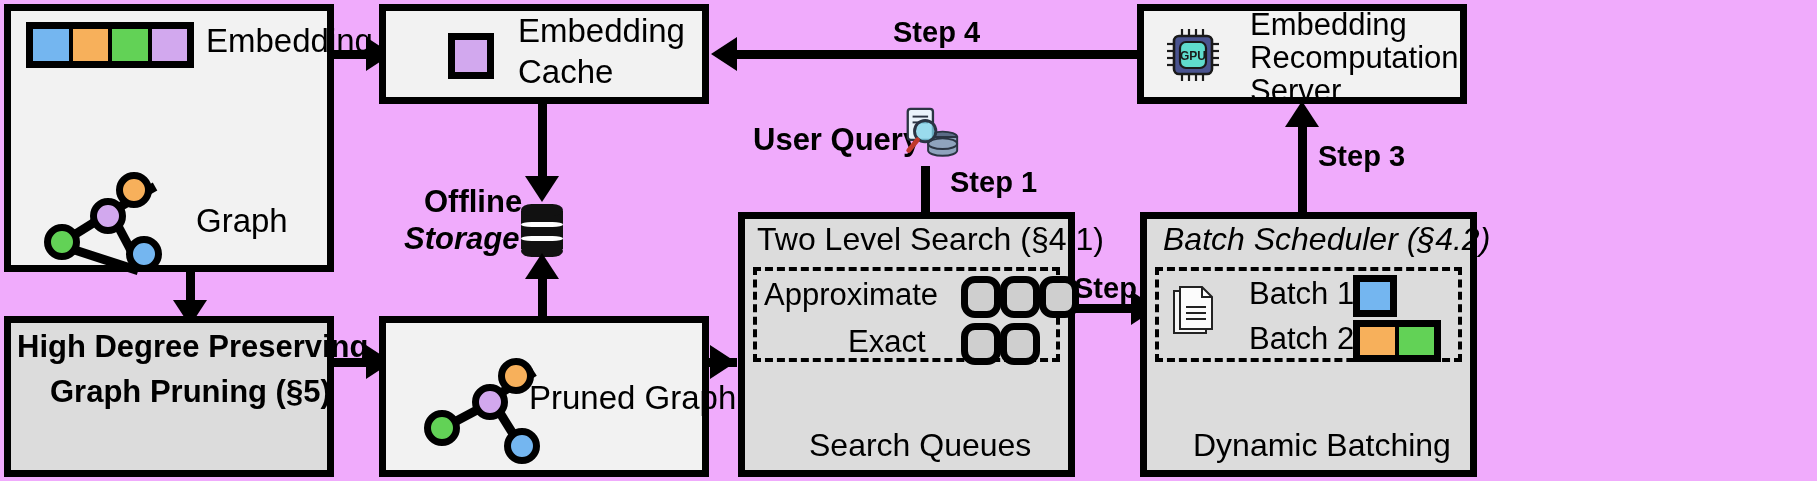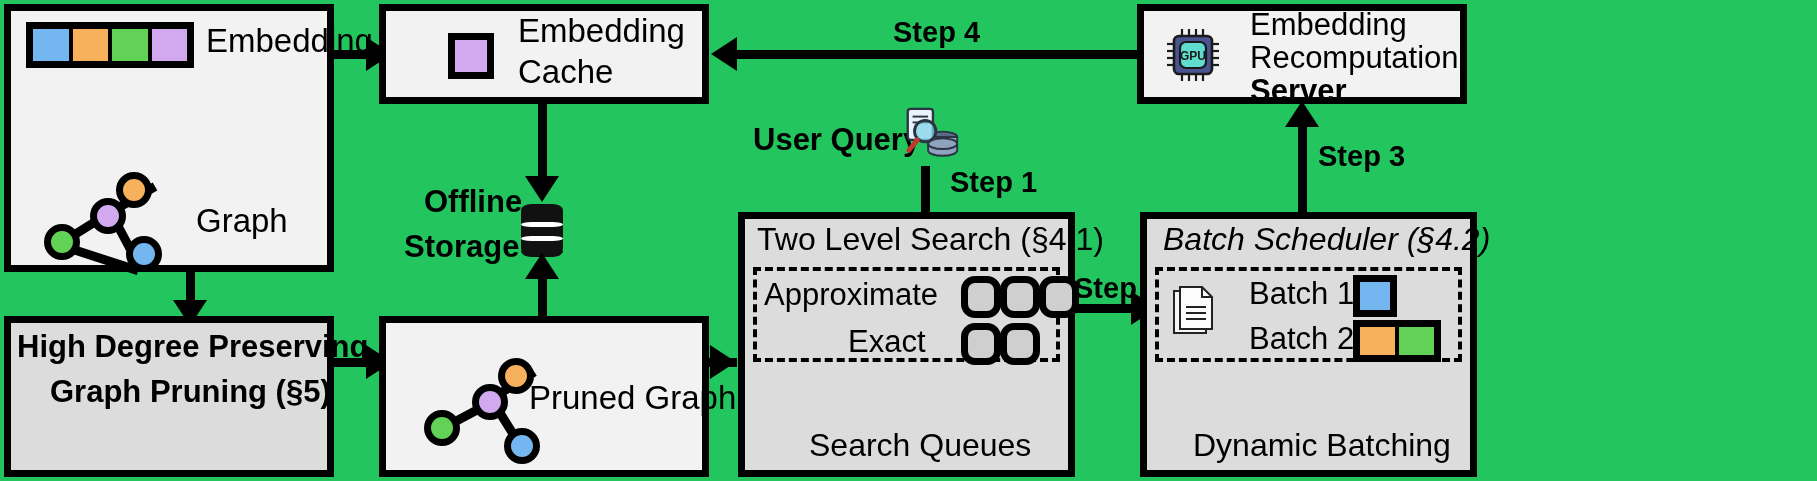--- a/index.html
+++ b/index.html
@@ -1,17 +1,17 @@
 <!DOCTYPE html>
 <html><head>
 <meta charset="utf-8">
 <style>
   html,body{margin:0;padding:0;background:#ffffff;}
   body{font-family:"Liberation Sans",sans-serif;color:#000;}
-  #stage{position:relative;width:1817px;height:481px;background:#22c55e;overflow:hidden;}
+  #stage{position:relative;width:1817px;height:481px;background:#f0abfc;overflow:hidden;}
 
   .box{position:absolute;box-sizing:border-box;border:7px solid #000;background:#f2f2f2;}
   .box.gray{background:#dcdcdc;}
   .dashed{position:absolute;box-sizing:border-box;border:4px dashed #000;}
 
   .lbl{position:absolute;white-space:pre;line-height:1.12;}
   .t-reg{font-weight:400;}
   .t-bold{font-weight:700;}
 
   
@@ -77,21 +77,21 @@
 
   <div class="box" style="left:379px;top:4px;width:330px;height:100px;"></div>
   <div class="chip" style="left:448px;top:33px;width:46px;height:46px;background:#d2a8ee;"></div>
   <div class="lbl t-reg" style="left:518px;top:13px;font-size:33px;">Embedding</div>
   <div class="lbl t-reg" style="left:518px;top:54px;font-size:33px;">Cache</div>
 
   <div class="ln" style="left:538px;top:104px;width:9px;height:78px;"></div>
   <div class="ah d" style="left:525px;top:176px;"></div>
 
   <div class="lbl t-bold" style="left:424px;top:185px;font-size:31px;">Offline</div>
-  <div class="lbl t-bold" style="left:404px;top:230px;font-size:31px;">Storage</div>
+  <div class="lbl t-bold" style="left:404px;top:222px;font-size:31px;font-style:italic;">Storage</div>
 
   <div class="db" style="left:521px;top:203px;width:42px;height:54px;">
     <div class="body" style="top:8px;bottom:8px;"></div>
     <div class="band" style="top:1px;background:#111;"></div>
     <div class="band" style="top:19px;background:#fff;height:5px;"></div>
     <div class="band" style="top:33px;background:#fff;height:5px;"></div>
     <div class="band" style="bottom:0px;"></div>
   </div>
 
   <div class="ln" style="left:538px;top:270px;width:9px;height:50px;"></div>
@@ -214,19 +214,19 @@
           <line x1="47" y1="39" x2="55" y2="39"></line>
       </g>
       <rect x="10" y="10" width="38" height="38" rx="5" fill="#4a5490" stroke="#1a1a1a" stroke-width="2.6"></rect>
       <rect x="16" y="16" width="26" height="26" rx="6" fill="#5fdccd" stroke="#1a1a1a" stroke-width="2.2"></rect>
       <text x="29" y="34" font-family="'Liberation Sans',sans-serif" font-size="12" font-weight="700" text-anchor="middle" fill="#1a1a1a">GPU</text>
     </svg>
   </div>
 
   <div class="lbl t-reg" style="left:1250px;top:8px;font-size:31px;">Embedding</div>
   <div class="lbl t-reg" style="left:1250px;top:41px;font-size:31px;">Recomputation</div>
-  <div class="lbl t-reg" style="left:1250px;top:74px;font-size:31px;font-weight:bold;">Server</div>
+  <div class="lbl t-reg" style="left:1250px;top:74px;font-size:31px;">Server</div>
 
   <div class="ln" style="left:736px;top:50px;width:403px;height:9px;"></div>
   <div class="ah l" style="left:711px;top:37px;"></div>
   <div class="lbl t-bold" style="left:893px;top:16px;font-size:29px;">Step 4</div>
 
 </div>
 
 </body></html>

